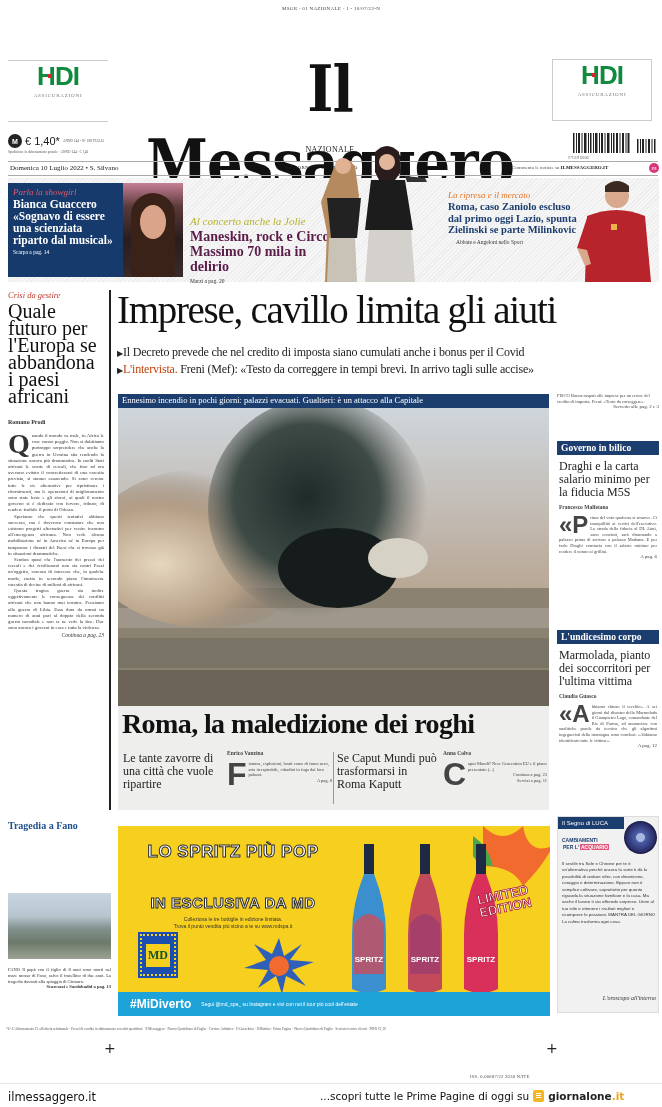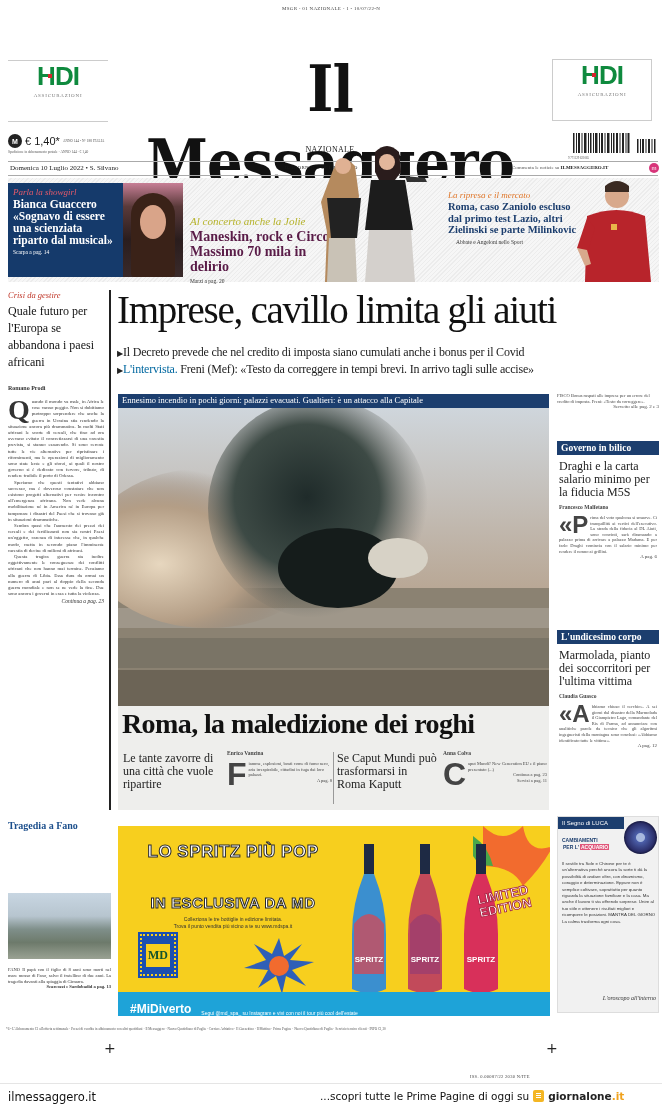--- a/index.html
+++ b/index.html
@@ -50,31 +50,31 @@
   .band-photo { left: 313px; top: 140px; width: 125px; height: 142px; }
   .teaser-right { left: 448px; top: 190px; width: 130px; }
   .teaser-right .kicker { color: #e0782c; font-size: 9px; font-style: italic; }
   .teaser-right .title { font-size: 10.5px; font-weight: bold; line-height: 11.5px; color: #1c3e6e; margin-top: 1px; }
   .teaser-right .ref { font-size: 5.5px; margin-top: 3px; color: #333; padding-left: 8px; }
   .player { left: 565px; top: 178px; width: 94px; height: 104px; overflow: hidden; }
 
   
   .col-left { left: 8px; top: 290px; width: 96px; }
   .kicker-red { color: #c0392b; font-size: 8.5px; font-style: italic; }
-  .col-left .title { font-size: 12px; line-height: 17px; margin-top: 3px; color: #111; }
+  .col-left .title { font-size: 20px; line-height: 17px; margin-top: 3px; color: #111; }
   .byline { font-size: 6px; font-weight: bold; color: #333; }
   .body-text { font-size: 4.8px; line-height: 6.2px; color: #333; text-align: justify; }
   .dropcap { float: left; font-size: 28px; line-height: 22px; font-weight: bold; margin-right: 2px; font-family: "Liberation Serif", serif; }
   .divider-v { width: 2px; background: #222; }
 
   
   .main-headline { left: 117px; top: 286px; width: 545px; font-size: 39px; letter-spacing: -1.3px; white-space: nowrap; color: #111; font-family: "Liberation Serif", serif; transform: scaleY(1.05); }
   .sub-head { left: 117px; width: 545px; font-size: 12px; white-space: nowrap; color: #222; letter-spacing: -.2px; }
   .sub-head .arrow { font-size: 8px; }
-  .sub-head .hl { color: #0369a1; }
+  .sub-head .hl { color: #c2410c; }
   .photo-caption-bar { left: 118px; top: 394px; width: 431px; height: 14px; background: #1c3e6e; color: #fff; font-size: 8.5px; padding: 1px 4px; white-space: nowrap; }
   .fire-photo { left: 118px; top: 408px; width: 431px; height: 298px; overflow: hidden; }
   .roma-box { left: 118px; top: 706px; width: 431px; height: 104px; background: #eeeeec; }
   .roma-headline { left: 122px; top: 708px; width: 425px; font-size: 28px; font-weight: bold; color: #111; white-space: nowrap; letter-spacing: -.6px; }
   .roma-sub { font-size: 12px; line-height: 13px; color: #222; }
   .small-byline { font-size: 5.5px; font-weight: bold; color: #444; }
   .mini-col { font-size: 4.5px; line-height: 5.5px; color: #444; }
   .big-cap { float: left; font-size: 32px; line-height: 26px; font-weight: 900; margin-right: 2px; font-family: "Liberation Sans", sans-serif; }
 
   
@@ -93,21 +93,21 @@
   .fano .title { font-size: 11.5px; line-height: 12.5px; margin-top: 3px; }
   .fano-photo { left: 8px; top: 893px; width: 103px; height: 66px; background: linear-gradient(180deg, #c8d6e2 0%, #b7c5cf 35%, #7f8f8a 55%, #6d7a6b 75%, #9aa293 100%); }
   .fano .txt { font-size: 4.6px; line-height: 5.8px; color: #333; text-align: justify; }
 
   
   .ad { left: 118px; top: 826px; width: 432px; height: 190px; background: #f7cf1e; overflow: hidden; }
   .ad-line { position: absolute; left: 0; width: 230px; text-align: center; color: #fff; font-family: "Liberation Sans", sans-serif; font-weight: 900; -webkit-text-stroke: 1px #2a2a2a; letter-spacing: .5px; }
   .ad-small { position: absolute; left: 0; width: 230px; text-align: center; font-size: 5px; color: #333; font-family: "Liberation Sans", sans-serif; }
   .md-logo { position: absolute; left: 22px; top: 108px; width: 36px; height: 42px; background: #1a4fb0; border: 2px dotted #f7cf1e; outline: 2px solid #1a4fb0; display:flex; align-items:center; justify-content:center; }
   .md-logo span { background: #f7cf1e; color: #14532d; font-weight: 900; font-size: 12px; font-family: "Liberation Serif", serif; padding: 4px 2px; }
-  .ad-bottom { position: absolute; left: 0; bottom: 0; width: 432px; height: 24px; background: #1ea3d8; color: #fff; font-family: "Liberation Sans", sans-serif; display: flex; align-items: flex-end; padding-left: 12px; gap: 10px; }
+  .ad-bottom { position: absolute; left: 0; bottom: 0; width: 432px; height: 24px; background: #1ea3d8; color: #fff; font-family: "Liberation Sans", sans-serif; display: flex; align-items: center; padding-left: 12px; gap: 10px; }
   .ad-bottom .tag { font-weight: 900; font-size: 12px; }
   .ad-bottom .follow { font-size: 5px; }
   .bottle { position: absolute; top: 18px; width: 38px; height: 150px; }
   .limited { position: absolute; left: 340px; top: 62px; color: #fff; font-weight: 900; font-family: "Liberation Sans", sans-serif; -webkit-text-stroke: .8px #a0193a; font-size: 13px; line-height: 13px; transform: rotate(-12deg); text-align: center; }
   .flower { position: absolute; left: 355px; top: 0px; width: 80px; height: 60px; }
 
   
   .luca { left: 557px; top: 816px; width: 102px; height: 197px; background: #f1f1f1; border: 1px solid #ddd; }
   .luca .hdr { background: #1c3e6e; color: #fff; font-size: 6px; padding: 3px 4px; font-family: "Liberation Sans", sans-serif; width: 66px; }
   .luca .orb { position: absolute; left: 66px; top: 4px; width: 33px; height: 33px; border-radius: 50%; background: radial-gradient(circle at 50% 50%, #a7b8de 0 4px, #4b5ea8 5px, #2b2f6a 14px, #1b1d48 16px); }
@@ -212,21 +212,21 @@
   <path d="M16 98 h26 l2 44 h-30 z" fill="#c9c2b6"></path>
   <circle cx="30" cy="26" r="8" fill="#e0b193"></circle>
   <path d="M62 12 q12 -12 24 0 l2 20 l-6 8 h-16 l-4 -8 z" fill="#2a1c1c"></path>
   <circle cx="74" cy="22" r="8" fill="#e2b69b"></circle>
   <path d="M58 40 h34 l8 50 h-48 z" fill="#1c1c1c"></path>
   <path d="M56 90 h42 l4 52 h-50 z" fill="#d4d0cc"></path>
   <path d="M92 36 l20 2 l2 4 l-20 0 z" fill="#333"></path>
 </svg>
 <div class="abs teaser-right">
   <div class="kicker">La ripresa e il mercato</div>
-  <div class="title">Roma, caso Zaniolo escluso dal primo test Lazio, altri Zielinski se parte Milinkovic</div>
+  <div class="title">Roma, caso Zaniolo escluso dal primo oggi Lazio, spunta Zielinski se parte Milinkovic</div>
   <div class="ref">Abbate e Angeloni nello Sport</div>
 </div>
 <svg class="abs player" viewBox="0 0 94 104">
   <circle cx="52" cy="18" r="12" fill="#d8a98c"></circle>
   <path d="M40 8 q12 -10 24 0 v6 h-24 z" fill="#3a2a22"></path>
   <path d="M22 38 q30 -12 58 0 l6 66 h-66 z" fill="#b8242b"></path>
   <path d="M22 40 l-10 30 l10 6 l8 -26 z" fill="#b8242b"></path>
   <path d="M12 70 l8 18 l6 -2 l-4 -14 z" fill="#d8a98c"></path>
   <rect x="46" y="46" width="6" height="6" fill="#e9b64a"></rect>
 </svg>

